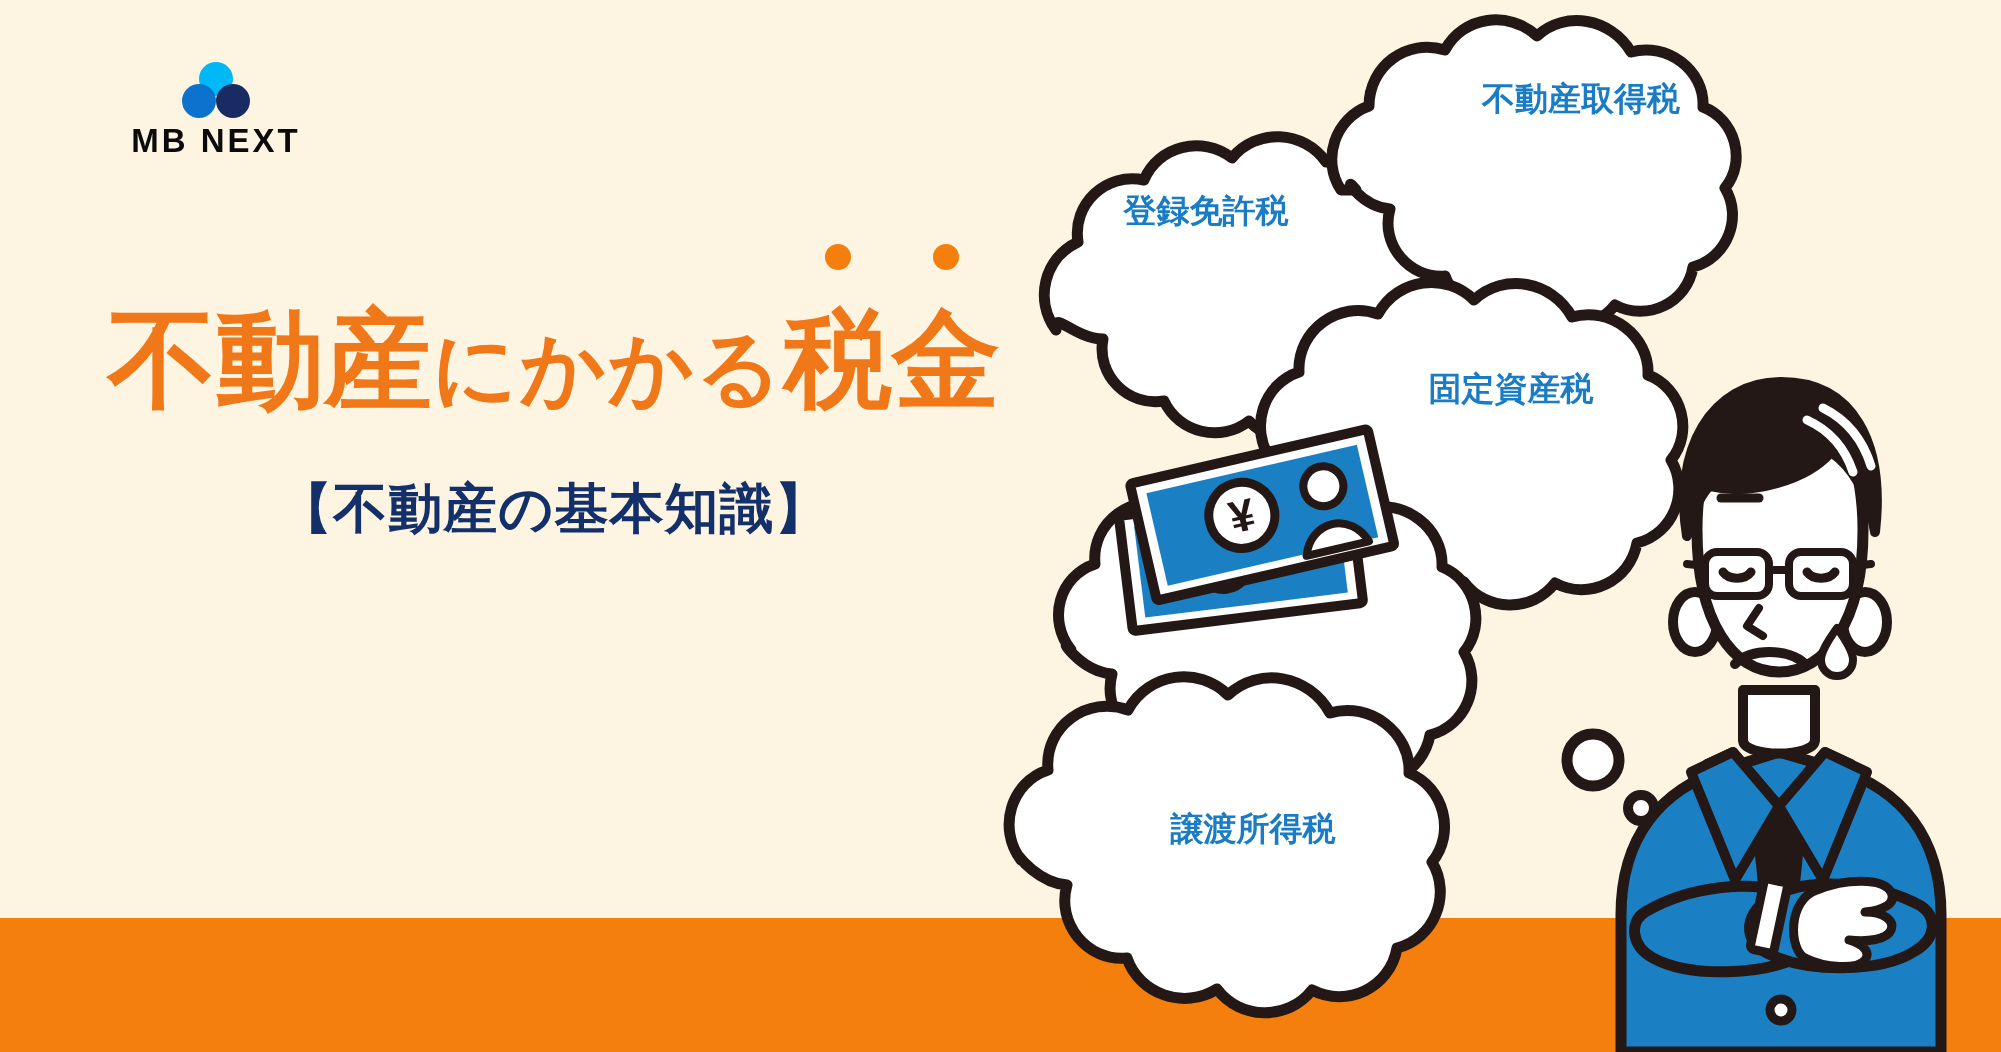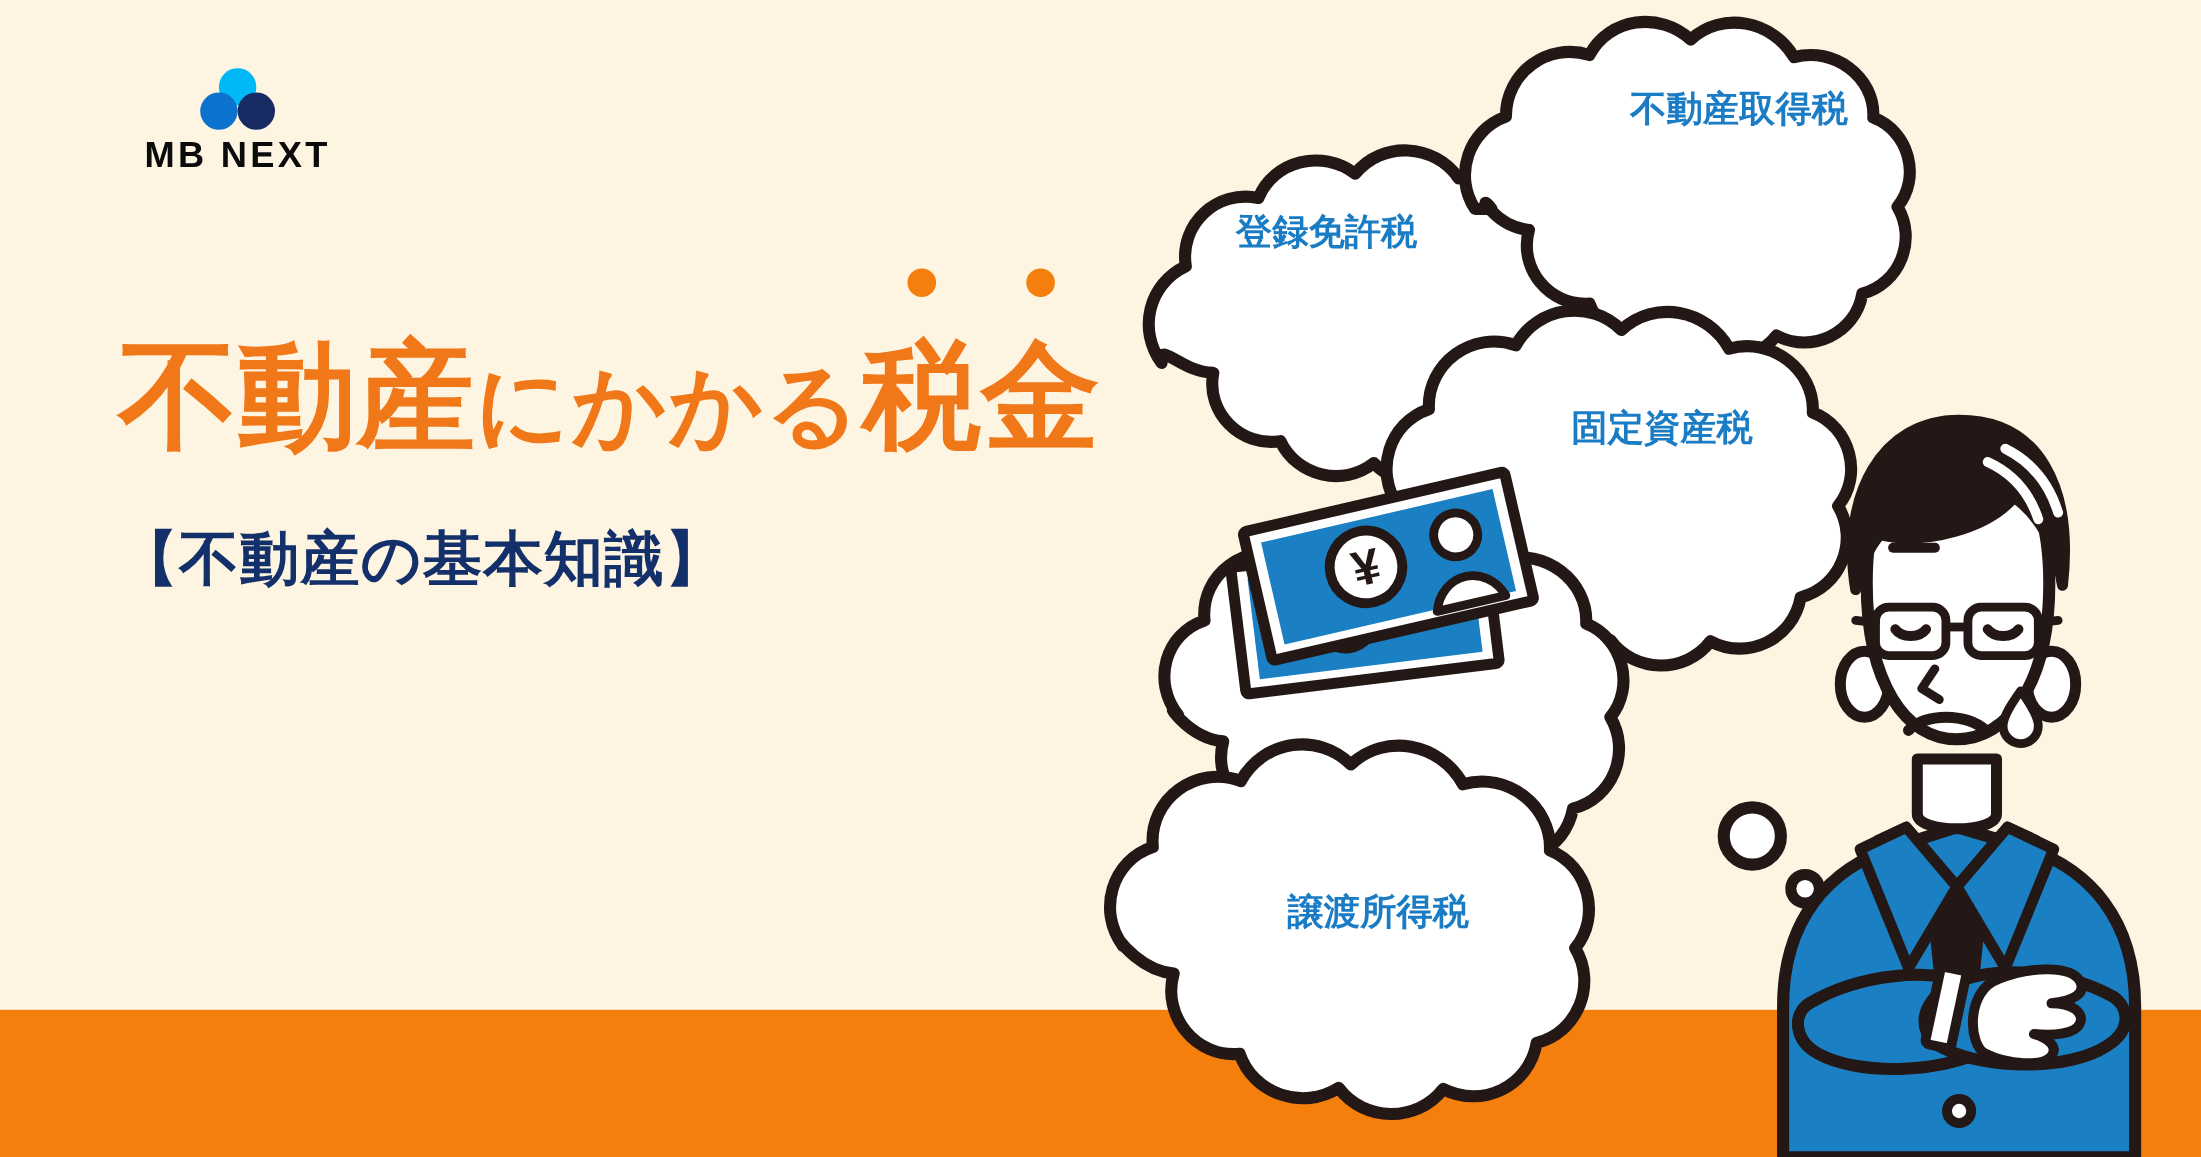--- a/index.html
+++ b/index.html
@@ -111,20 +111,21 @@
   }
 
   .headline-tag {
     margin-top: 58px;
     font-size: 54px;
     font-weight: 700;
     color: #14306B;
     line-height: 1.1;
     white-space: nowrap;
     letter-spacing: 1px;
+    text-align: center;
   }
 
   
   .illustration {
     position: absolute;
     right: 0;
     top: 0;
     width: 1020px;
     height: 1052px;
     z-index: 4;

